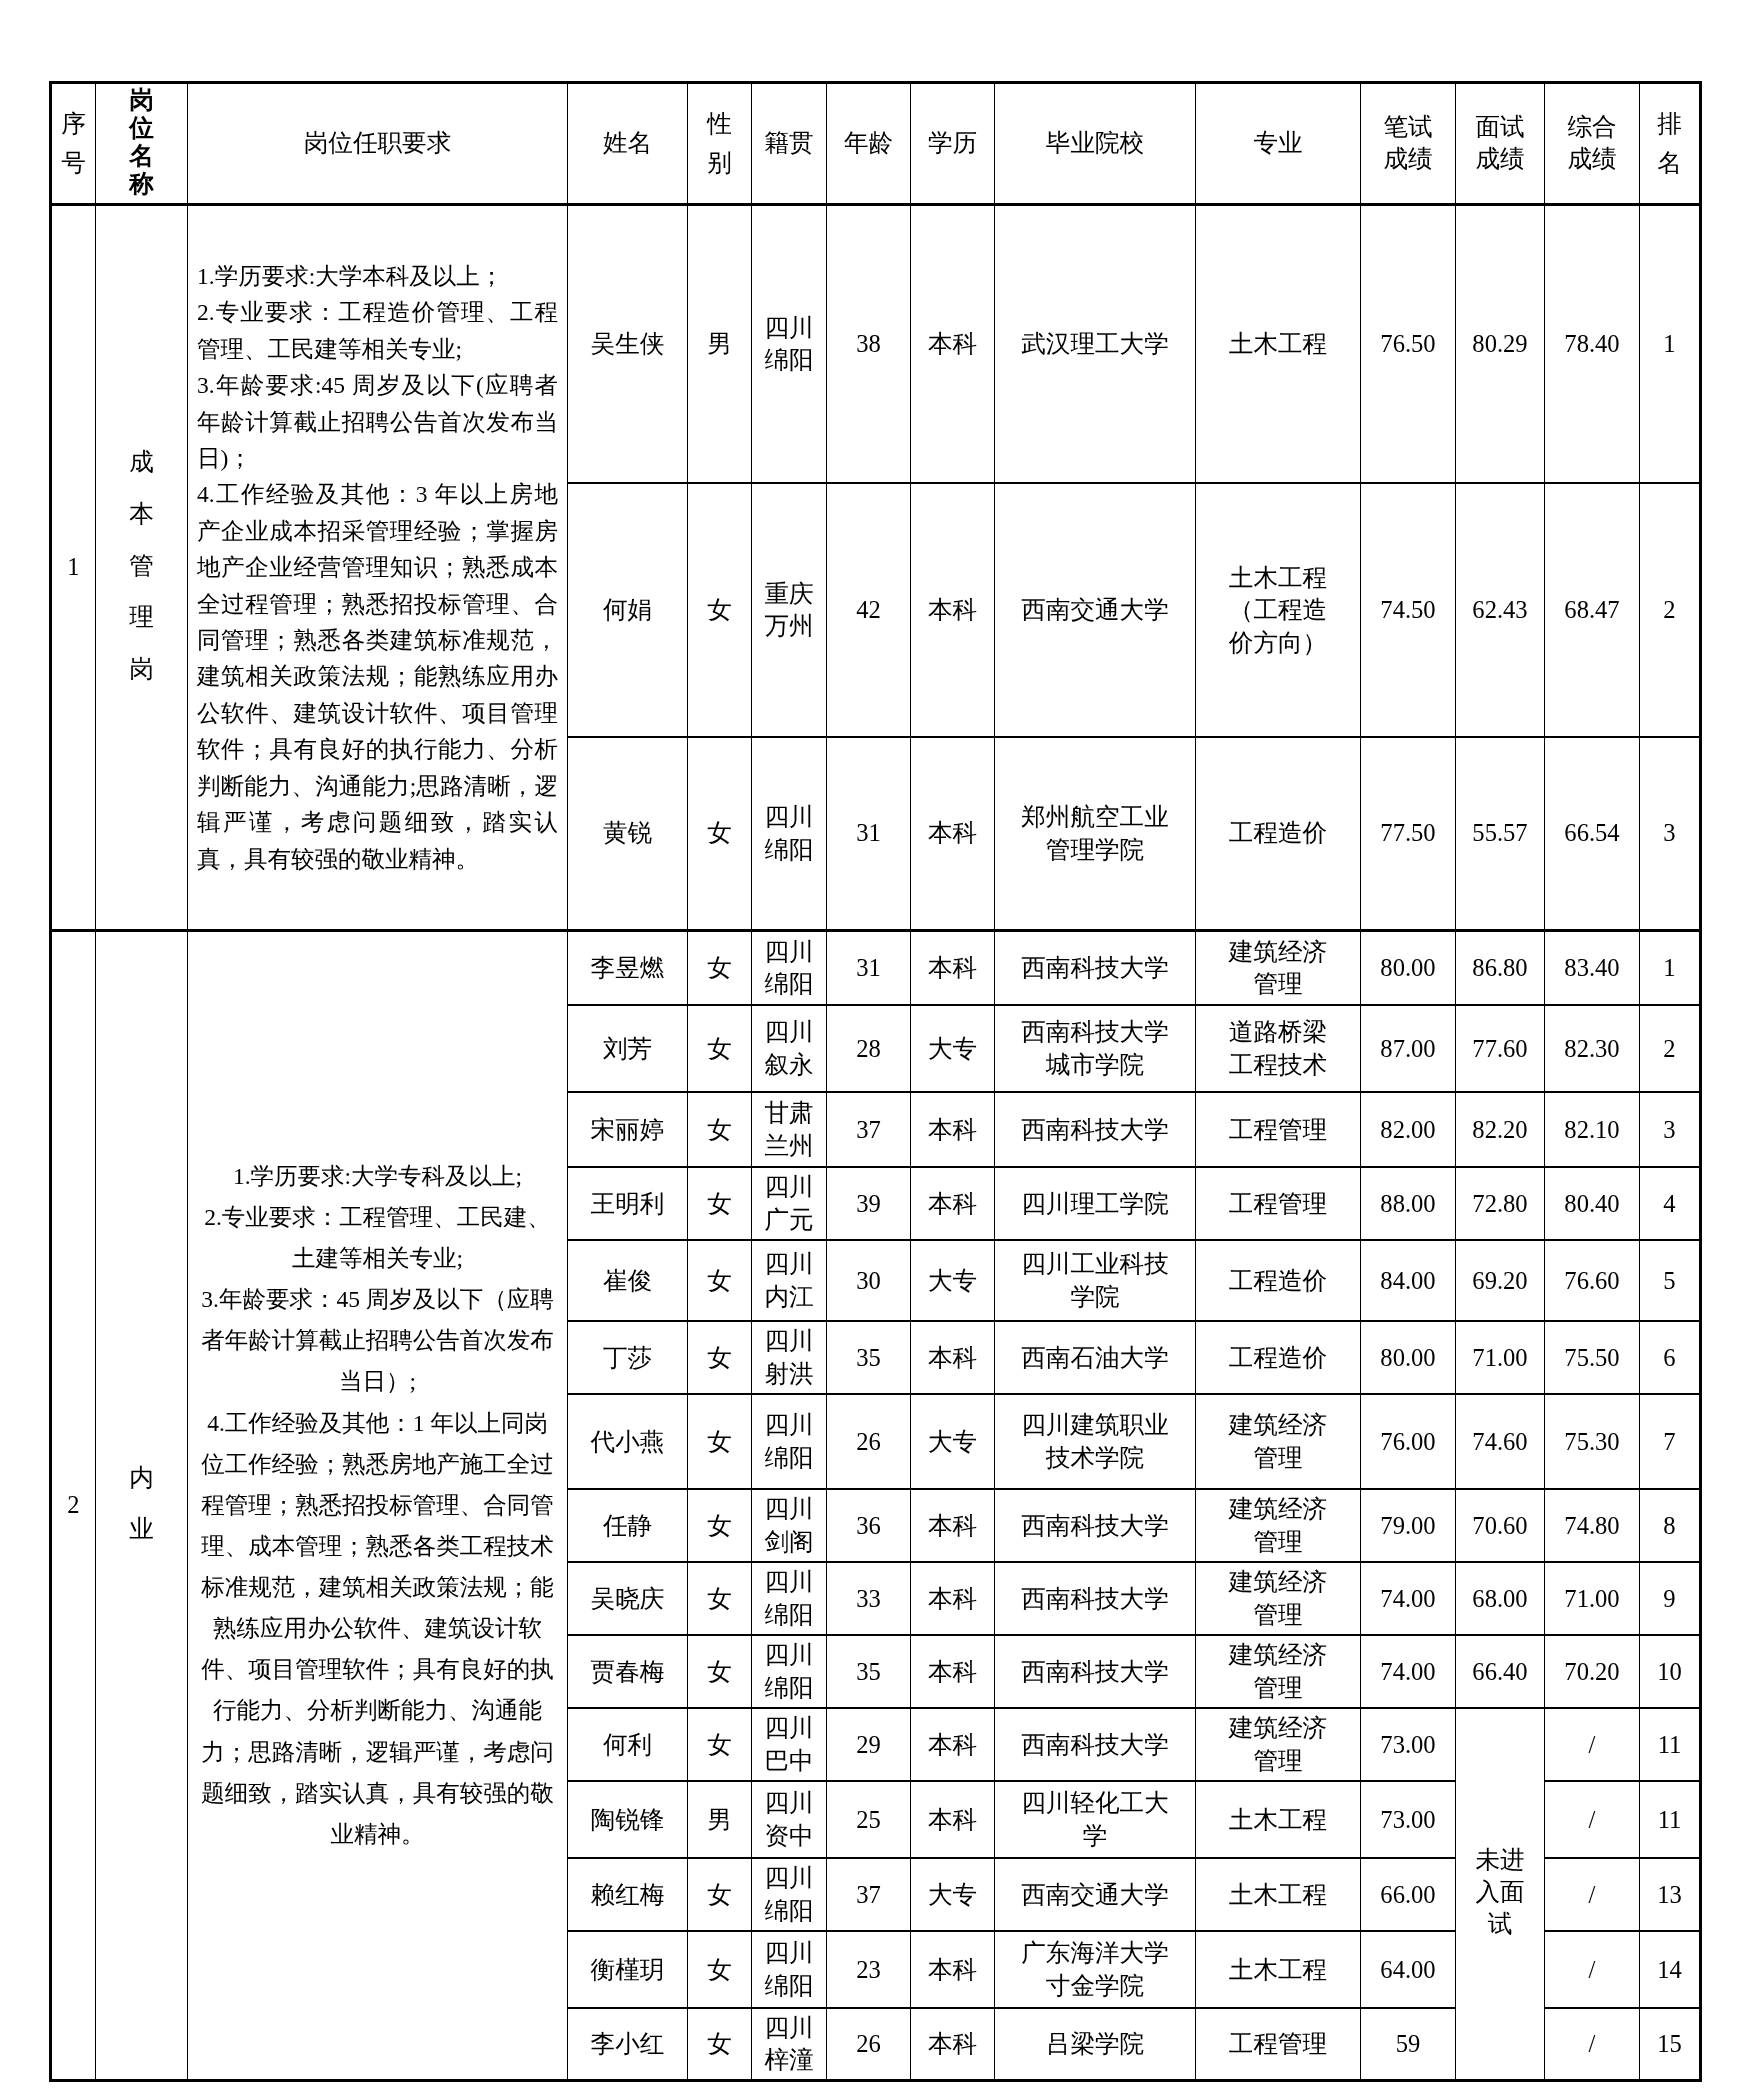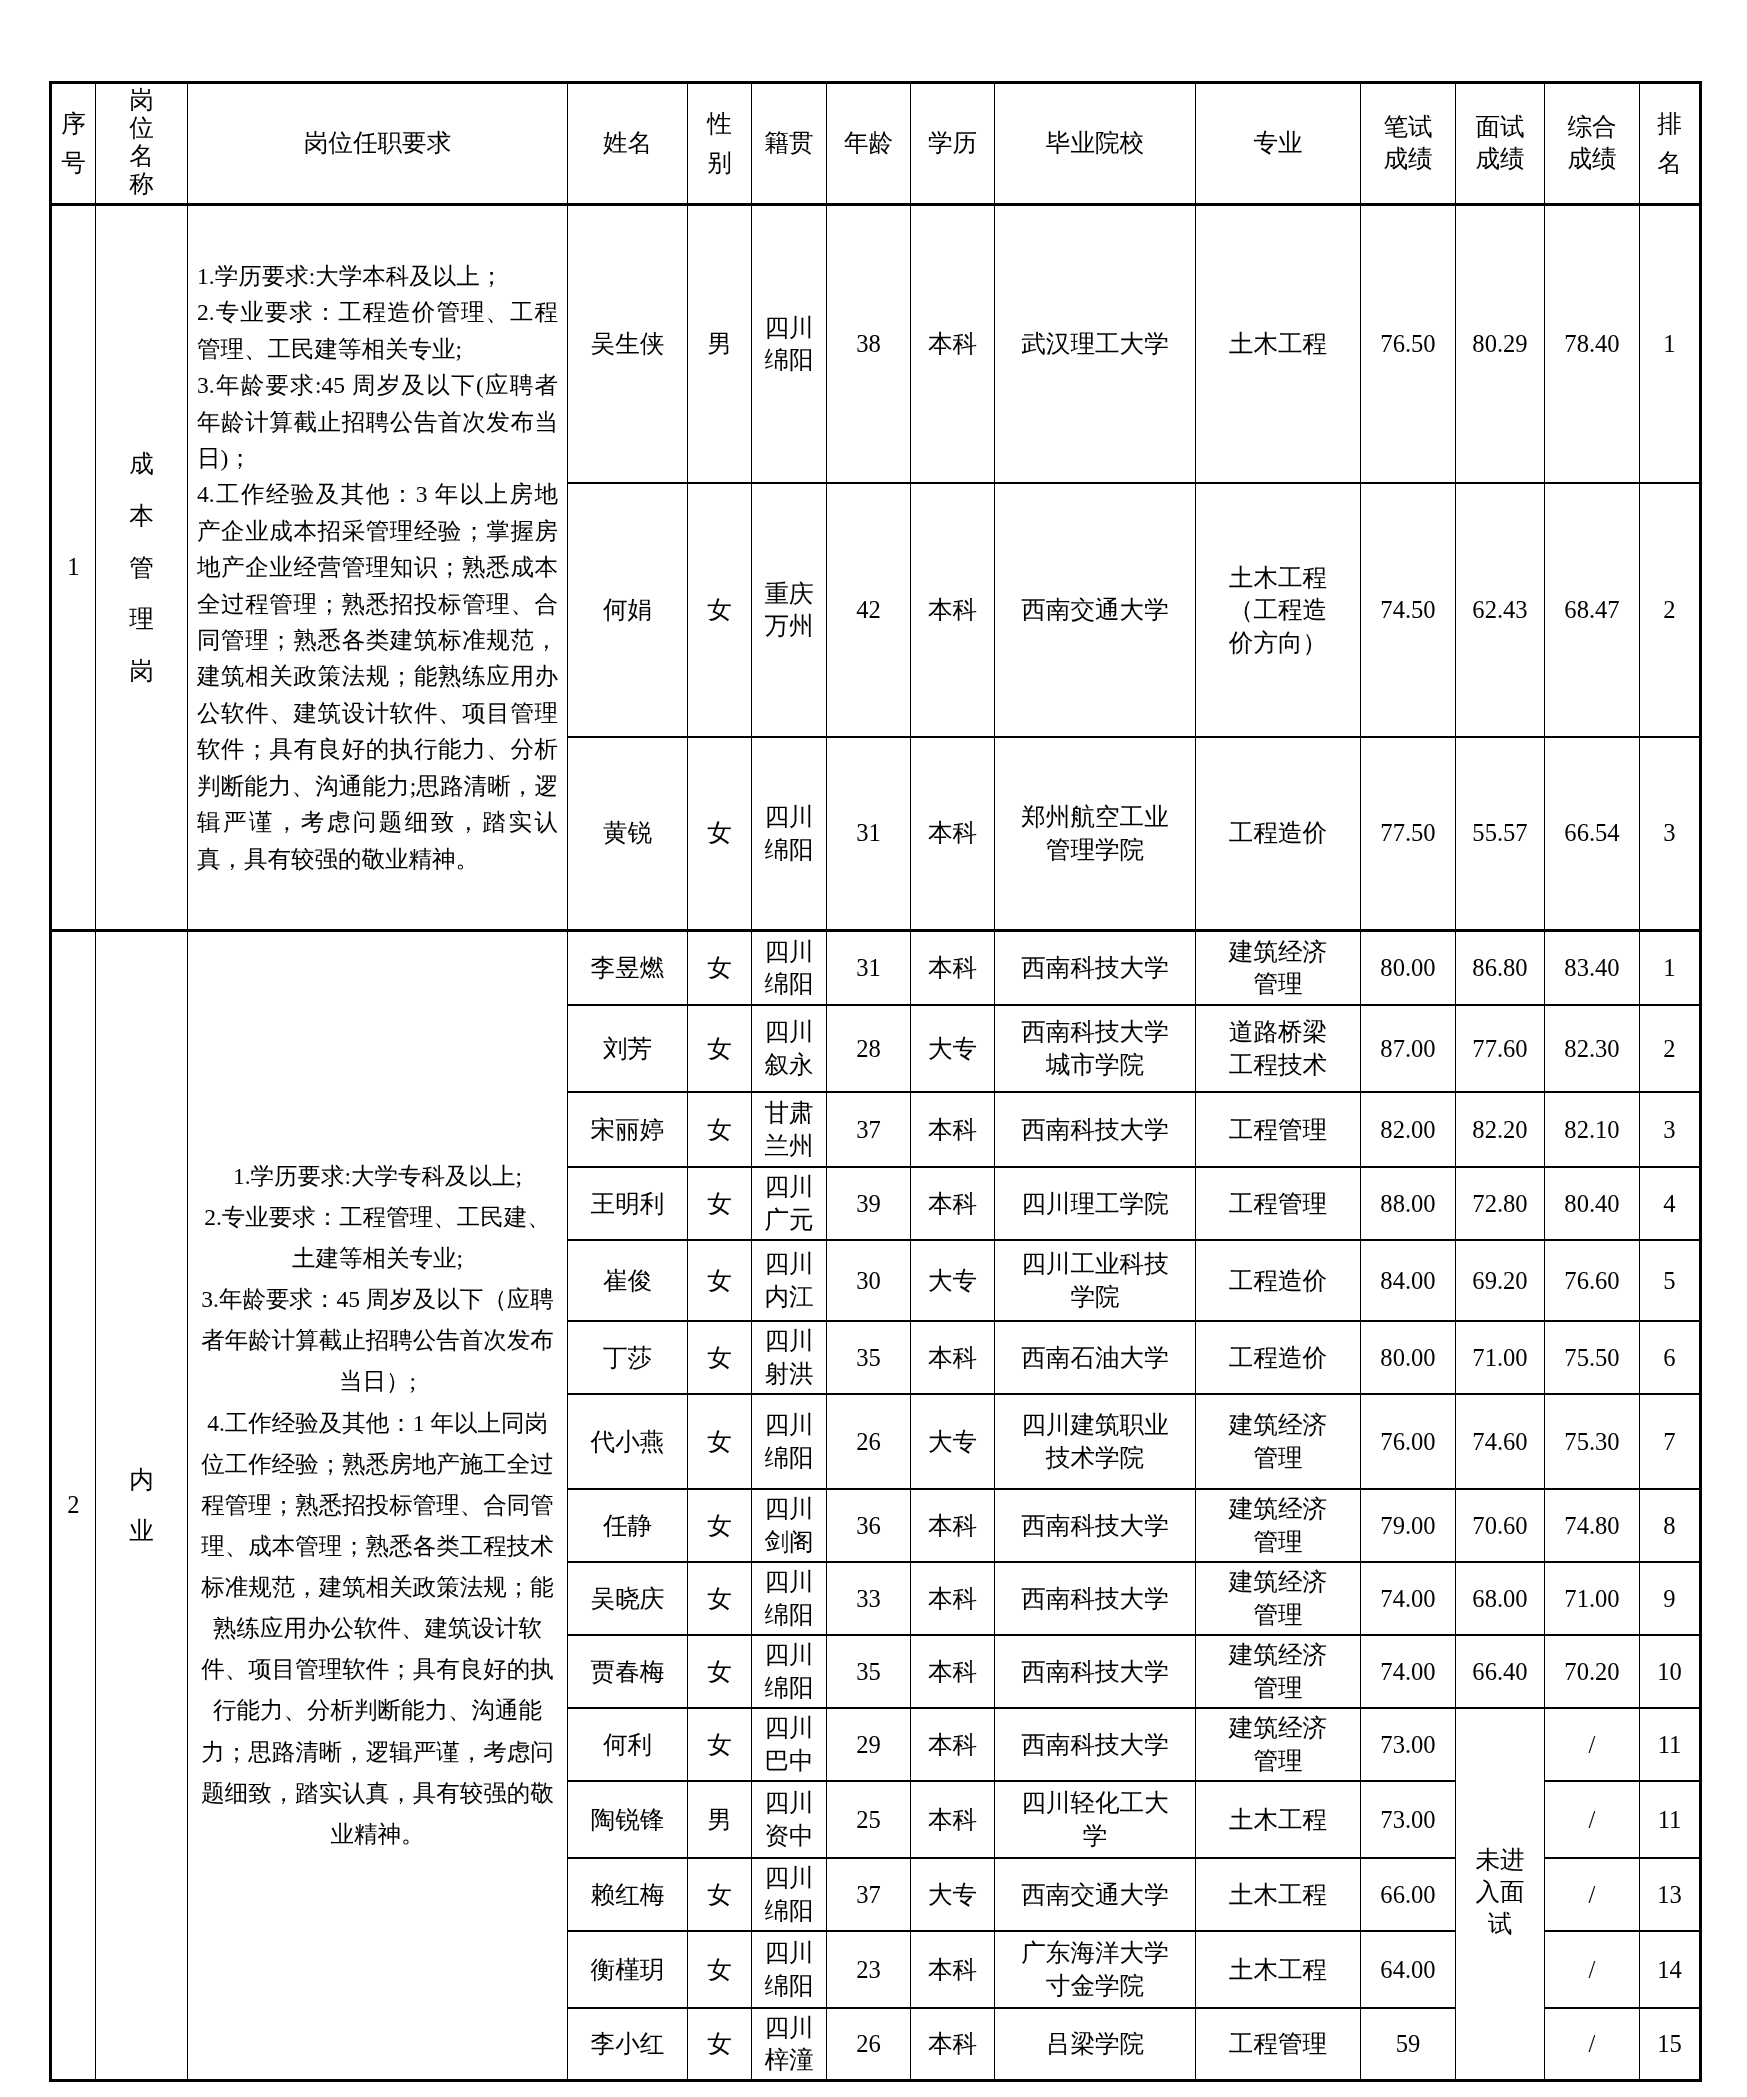--- a/index.html
+++ b/index.html
@@ -8,22 +8,22 @@
   table.results { position:absolute; left:49px; top:81px; width:1650px;
     border-collapse:collapse; table-layout:fixed; font-size:24.6px; line-height:1.32;
     border:3.4px solid #000; }
   th, td { border-left:1.1px solid #000; border-right:1.1px solid #000;
     border-top:2.2px solid #000; border-bottom:2.2px solid #000;
     vertical-align:middle; text-align:center; padding:2.2px 3.4px;
     font-weight:normal; word-break:normal; overflow:hidden; }
   thead th { border-bottom:3.4px solid #000; }
   tr.gsep > td { border-top:3.4px solid #000; }
   .vstack { display:inline-block; width:1.12em; line-height:1.6; }
-  .vstack.tight { line-height:1.14; }
-  .pos { line-height:2.1; }
+  .vstack.tight { line-height:1.14;font-weight:bold; }
+  .pos { line-height:2.1;font-family:Liberation Mono, monospace; }
   .w2 { display:inline-block; width:2.2em; line-height:1.3; }
   td.req { white-space:pre-line; vertical-align:middle; }
   td.req1 { text-align:justify; font-size:23.5px; line-height:1.55; padding:20px 9px; }
   td.req2 { text-align:center; font-size:23.5px; line-height:1.75; padding:5.6px 7.8px; }
   td.school { padding:2.2px 15.6px; }
   td.major { padding:2.2px 22.3px; }
   td.interview-note { line-height:1.6; }
 </style>
 </head>
 <body>

